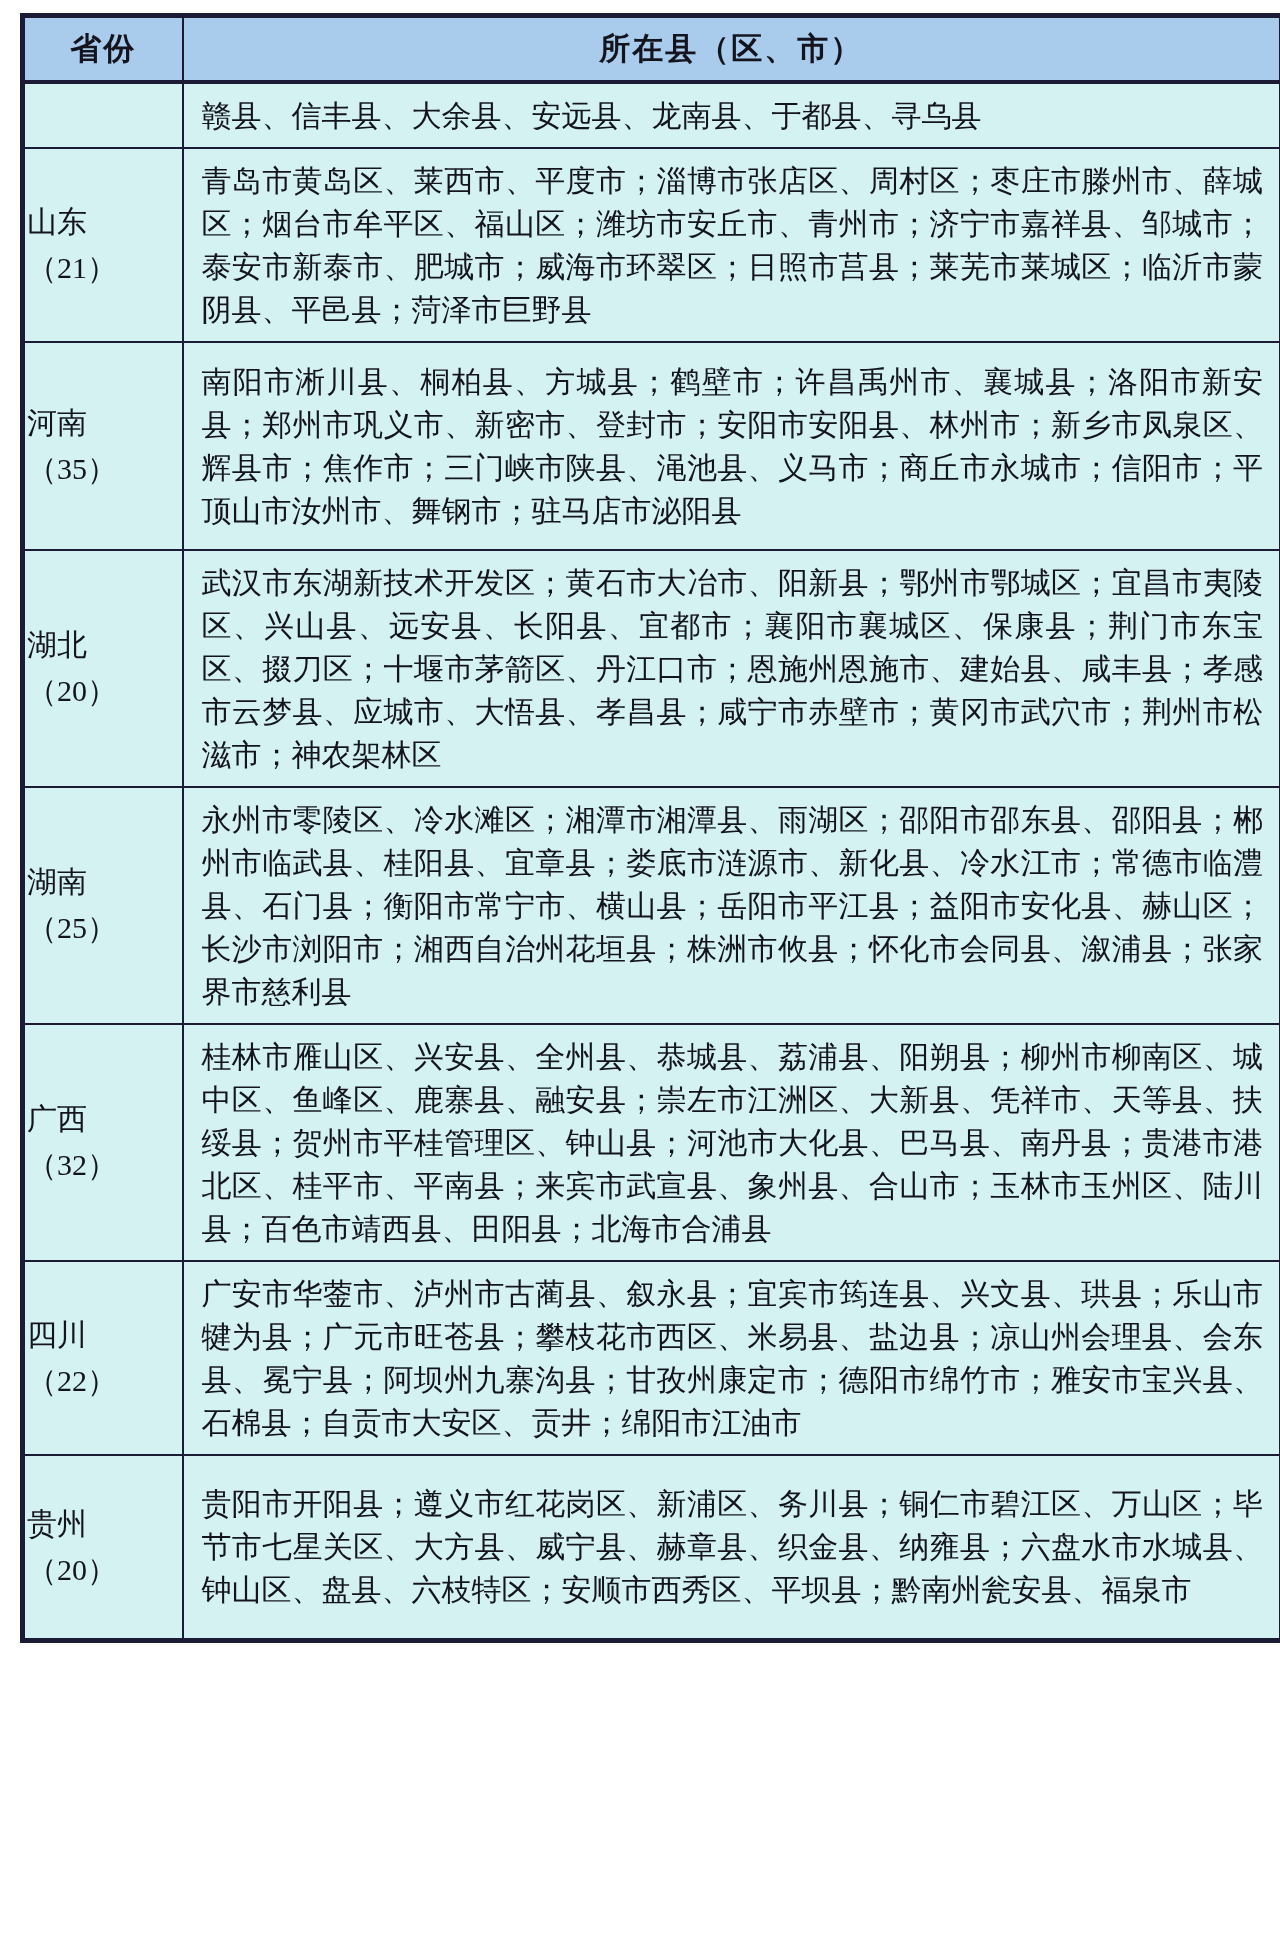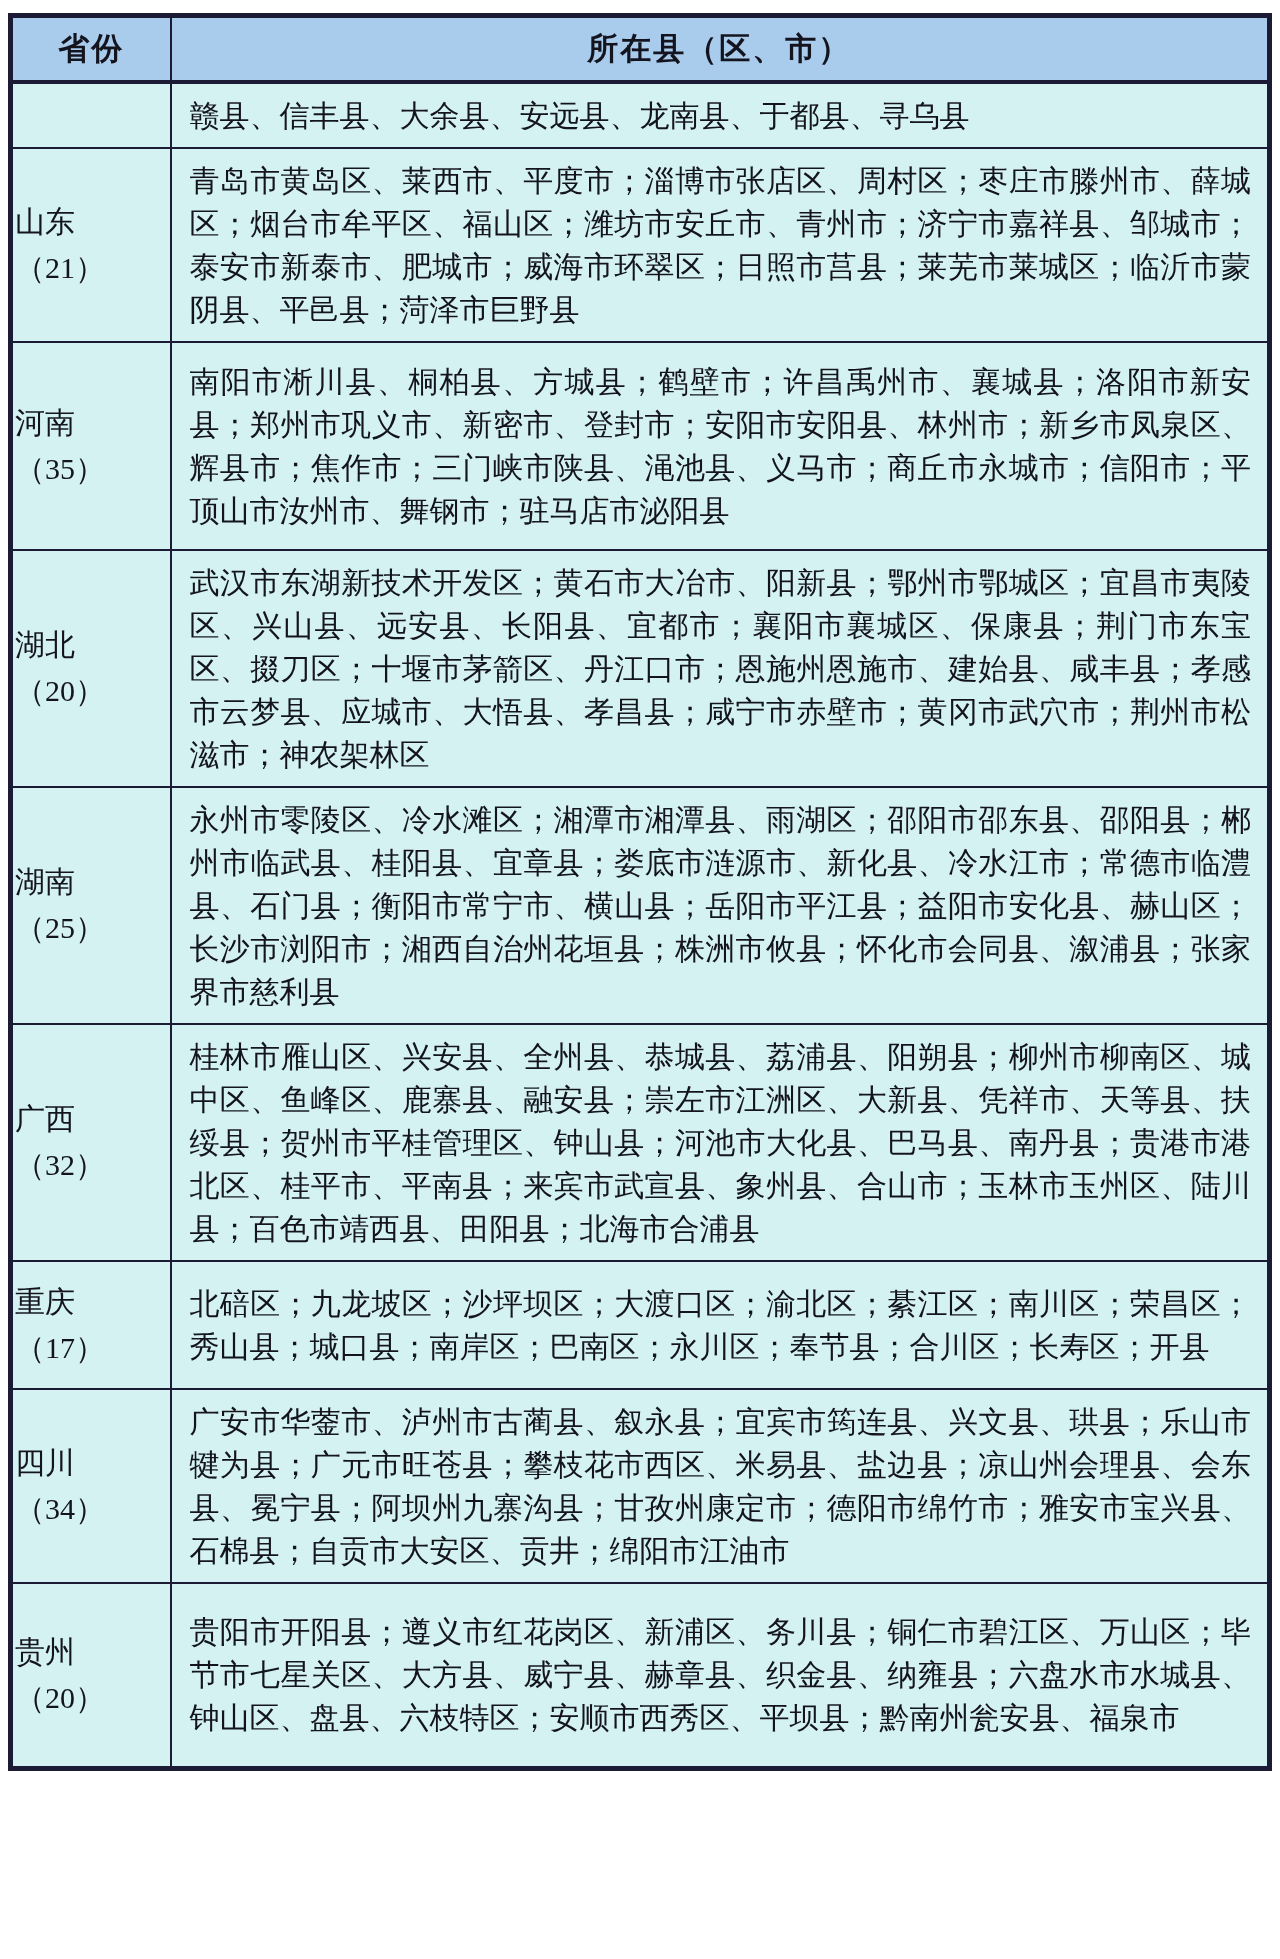--- a/index.html
+++ b/index.html
@@ -5,21 +5,21 @@
   * { box-sizing: border-box; margin: 0; padding: 0; }
   html, body {
     background: #ffffff;
     width: 1280px;
     font-family: "Liberation Serif", "DejaVu Serif", serif;
   }
   .page {
     width: 1280px;
     height: 1959px;
     background: #ffffff;
-    padding: 13px 8px 0 8px;
+    padding: 13px 8px 0 20px;
   }
   table.province-table {
     width: 1264px;
     border-collapse: collapse;
     table-layout: fixed;
     border: 5px solid #1b1b35;
     color: #14141f;
   }
   col.c-province { width: 160px; }
   th, td { border: 2px solid #1b1b35; }
@@ -108,31 +108,24 @@
         </td>
         <td class="cell-counties">永州市零陵区、冷水滩区；湘潭市湘潭县、雨湖区；邵阳市邵东县、邵阳县；郴州市临武县、桂阳县、宜章县；娄底市涟源市、新化县、冷水江市；常德市临澧县、石门县；衡阳市常宁市、横山县；岳阳市平江县；益阳市安化县、赫山区；长沙市浏阳市；湘西自治州花垣县；株洲市攸县；怀化市会同县、溆浦县；张家界市慈利县</td>
       </tr>
       <tr style="height:236px">
         <td class="cell-province">
           <span class="prov-name">广西</span>
           <span class="prov-count">（32）</span>
         </td>
         <td class="cell-counties">桂林市雁山区、兴安县、全州县、恭城县、荔浦县、阳朔县；柳州市柳南区、城中区、鱼峰区、鹿寨县、融安县；崇左市江洲区、大新县、凭祥市、天等县、扶绥县；贺州市平桂管理区、钟山县；河池市大化县、巴马县、南丹县；贵港市港北区、桂平市、平南县；来宾市武宣县、象州县、合山市；玉林市玉州区、陆川县；百色市靖西县、田阳县；北海市合浦县</td>
       </tr>
-      <tr style="height:128px">
-        <td class="cell-province">
-          <span class="prov-name">重庆</span>
-          <span class="prov-count">（17）</span>
-        </td>
-        <td class="cell-counties">北碚区；九龙坡区；沙坪坝区；大渡口区；渝北区；綦江区；南川区；荣昌区；秀山县；城口县；南岸区；巴南区；永川区；奉节县；合川区；长寿区；开县</td>
-      </tr>
       <tr style="height:188px">
         <td class="cell-province">
           <span class="prov-name">四川</span>
-          <span class="prov-count">（34）</span>
+          <span class="prov-count">（22）</span>
         </td>
         <td class="cell-counties">广安市华蓥市、泸州市古蔺县、叙永县；宜宾市筠连县、兴文县、珙县；乐山市犍为县；广元市旺苍县；攀枝花市西区、米易县、盐边县；凉山州会理县、会东县、冕宁县；阿坝州九寨沟县；甘孜州康定市；德阳市绵竹市；雅安市宝兴县、石棉县；自贡市大安区、贡井；绵阳市江油市</td>
       </tr>
       <tr style="height:186px">
         <td class="cell-province">
           <span class="prov-name">贵州</span>
           <span class="prov-count">（20）</span>
         </td>
         <td class="cell-counties">贵阳市开阳县；遵义市红花岗区、新浦区、务川县；铜仁市碧江区、万山区；毕节市七星关区、大方县、威宁县、赫章县、织金县、纳雍县；六盘水市水城县、钟山区、盘县、六枝特区；安顺市西秀区、平坝县；黔南州瓮安县、福泉市</td>
       </tr>

